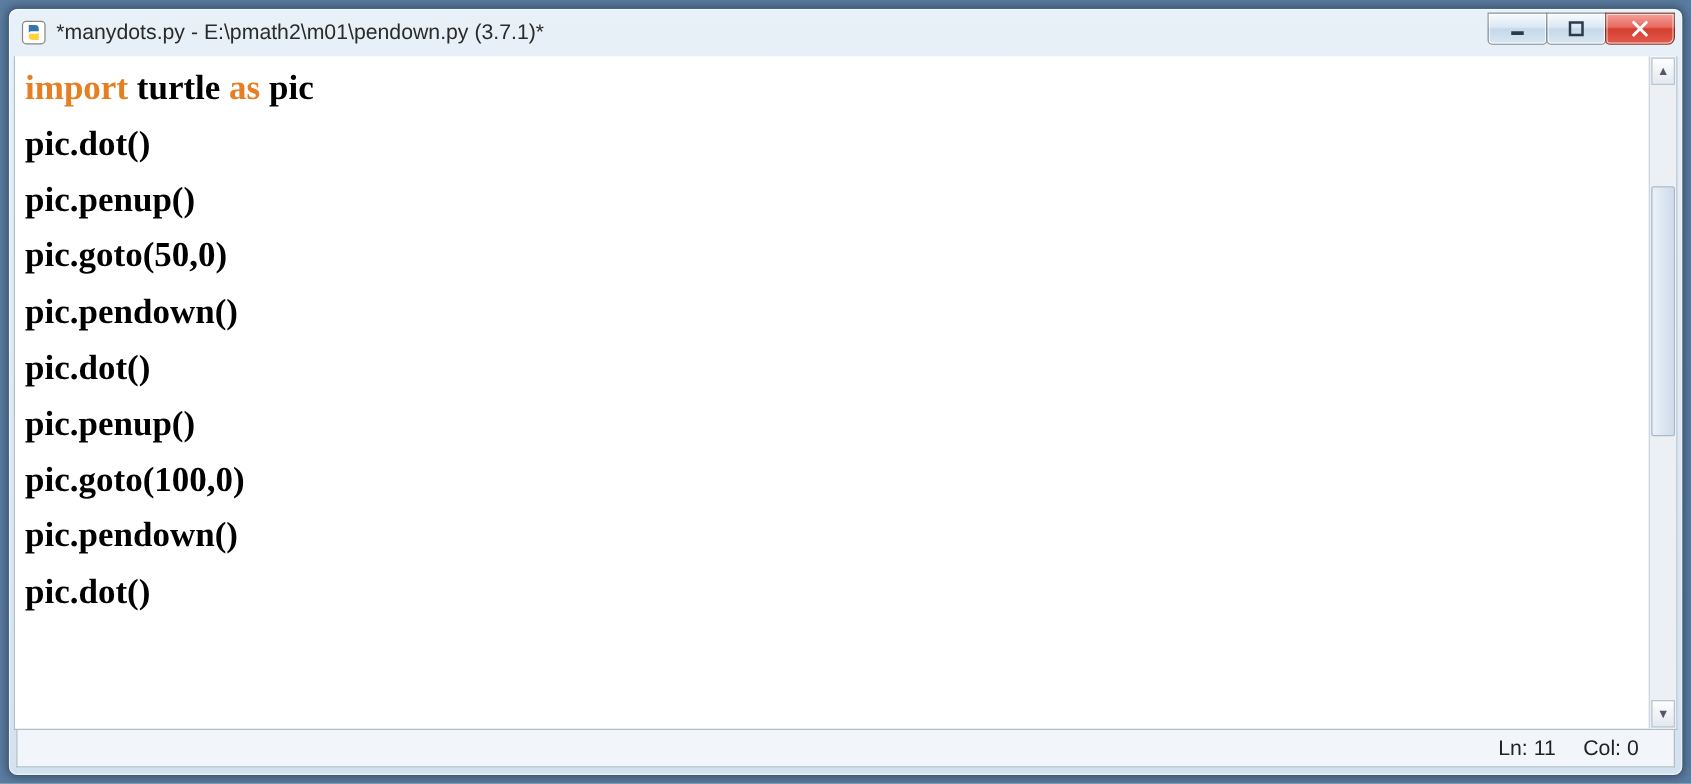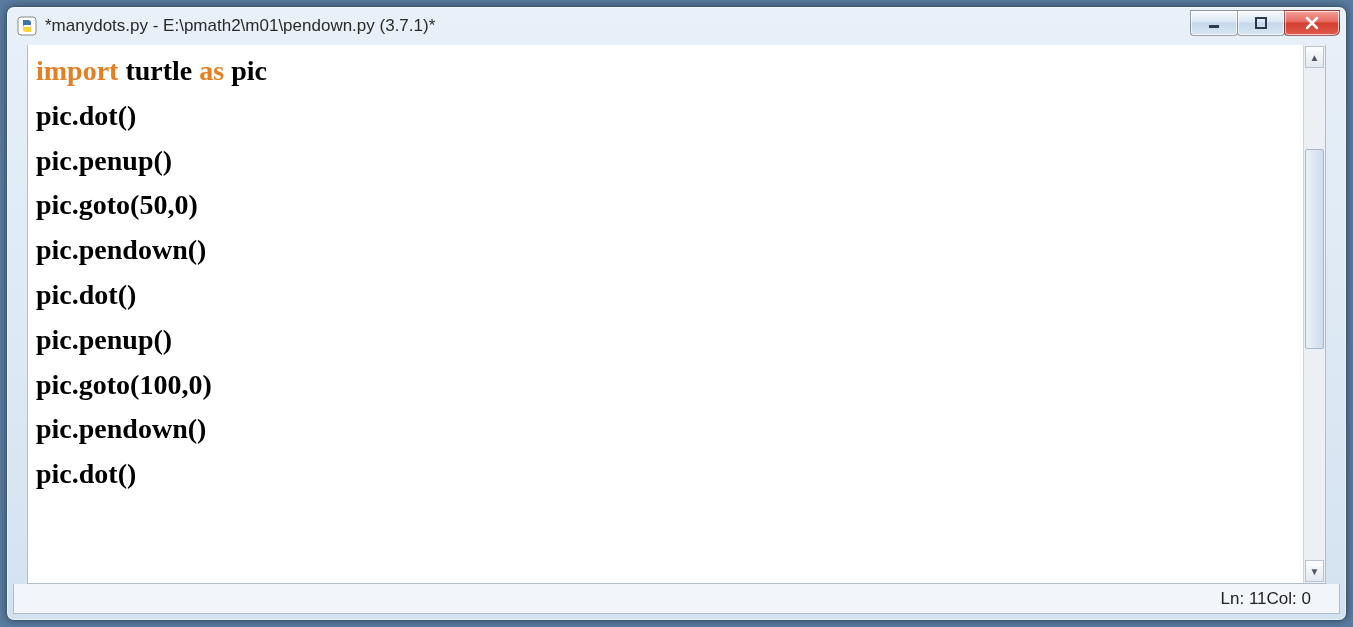--- a/index.html
+++ b/index.html
@@ -81,21 +81,21 @@
   }
   .menu-item {
     padding: 4px 16px;
     font-size: 19px;
     color: #1a1a1a;
     cursor: default;
   }
   .menu-item .ul { text-decoration: underline; }
   .editor-wrap {
     flex: 1;
-    margin: 0 20px;
+    margin: 0 4px;
     border: 1px solid #b0bec9;
     border-top: none;
     display: flex;
     background: #fff;
     overflow: hidden;
   }
   .editor {
     flex: 1;
     padding: 4px 8px 4px 8px;
     font-family: Georgia, "Times New Roman", serif;
@@ -140,20 +140,21 @@
     margin: 0 6px 6px 6px;
     border: 1px solid #b0bec9;
     border-top: none;
     background: #f2f6fa;
     display: flex;
     align-items: center;
     justify-content: flex-end;
     padding: 0 28px 0 10px;
     font-size: 17px;
     color: #222;
+    gap: 22px;
   }
 </style>
 </head>
 <body>
 
 <div class="window">
 
   <div class="titlebar">
     <span class="app-icon">
       <svg viewBox="0 0 20 20">

